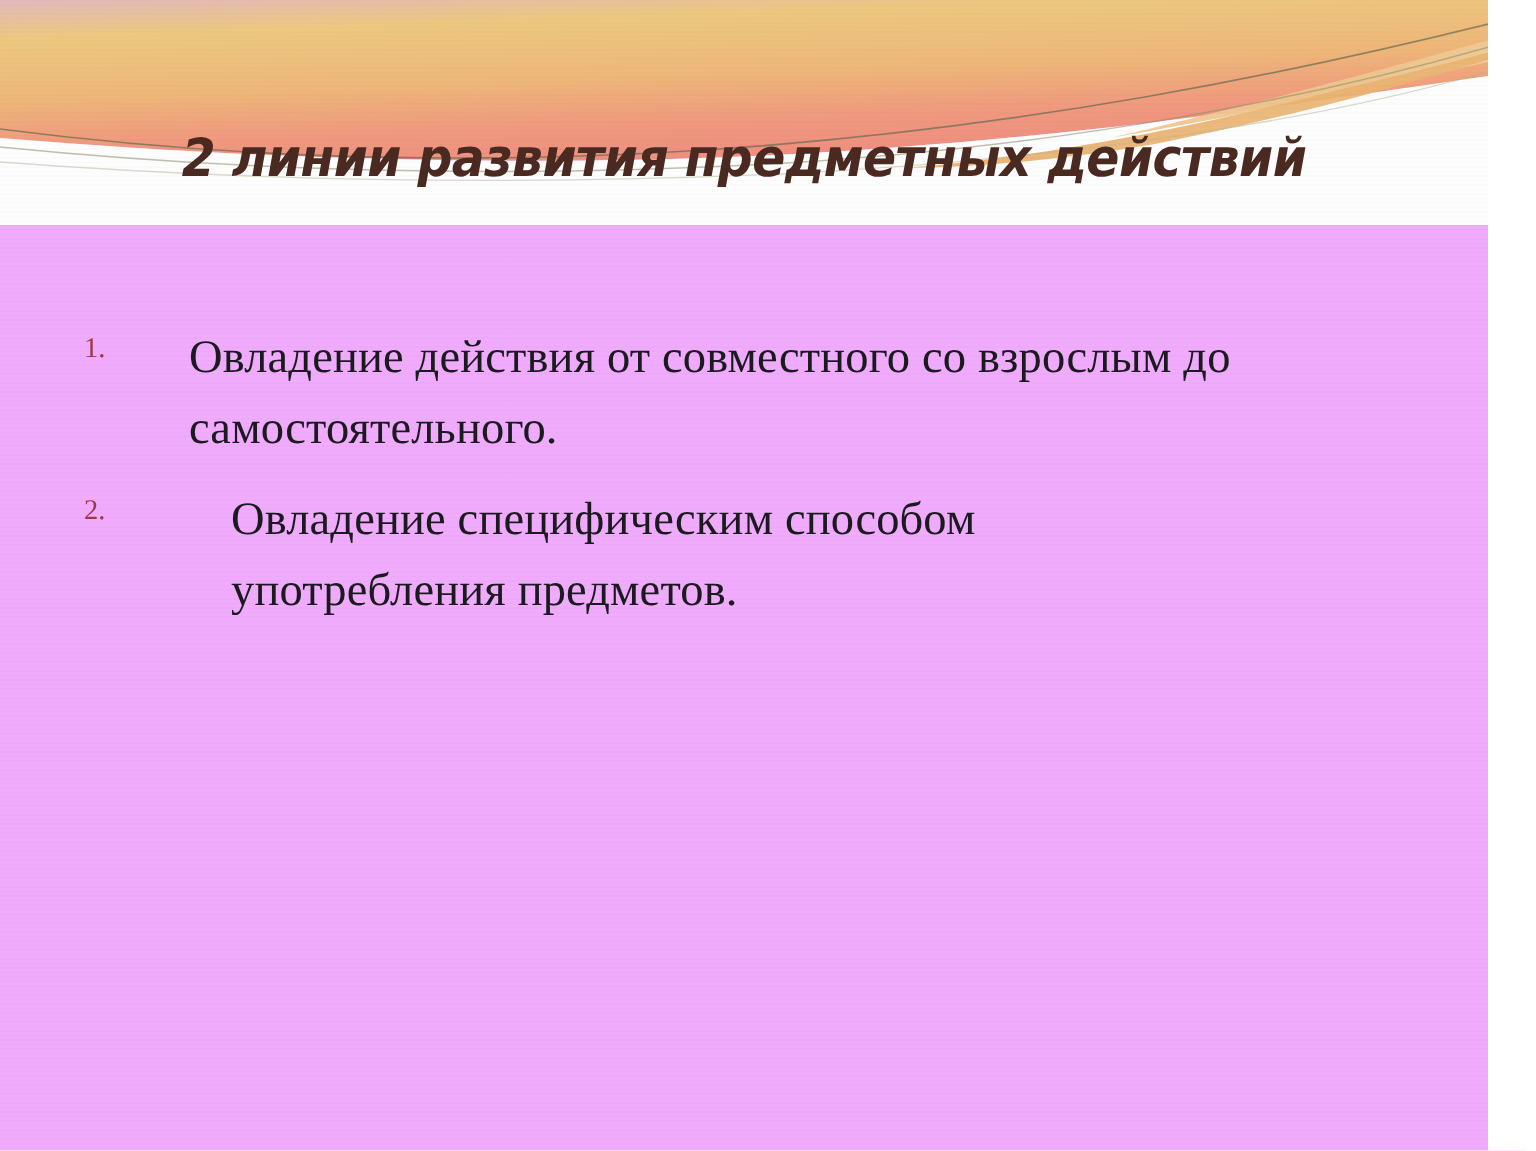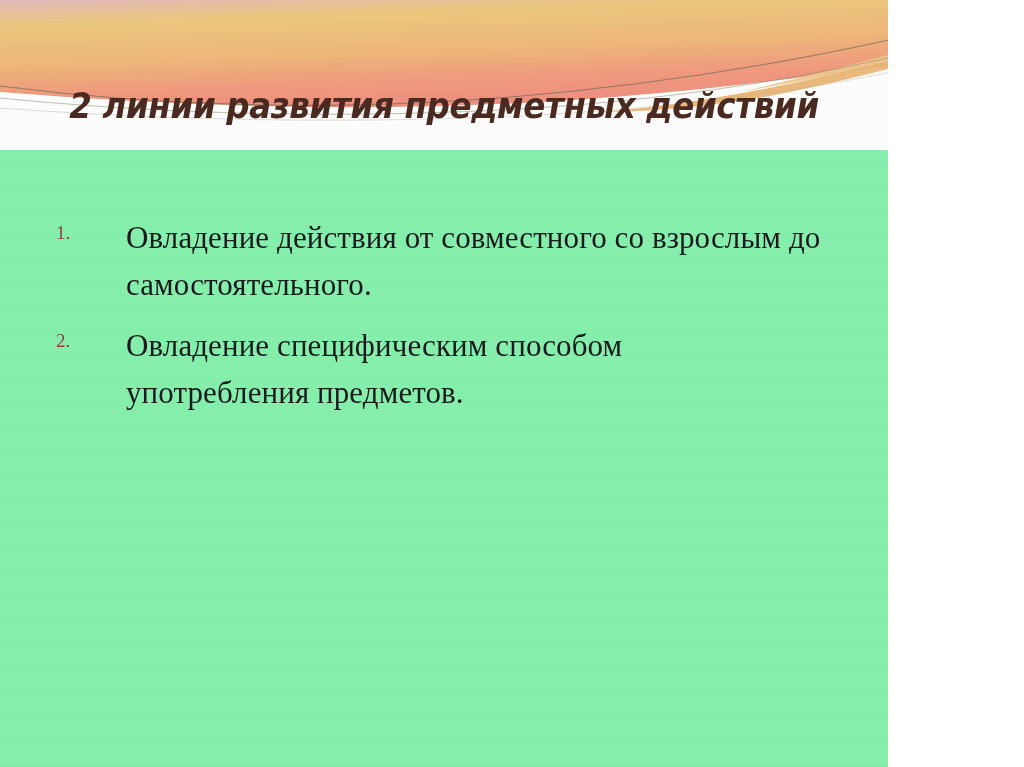--- a/index.html
+++ b/index.html
@@ -7,23 +7,23 @@
     margin: 0;
     padding: 0;
     background: #ffffff;
   }
   body {
     font-family: "Liberation Serif", "DejaVu Serif", serif;
   }
 
   #slide {
     position: relative;
-    width: 888px;
+    width: 992px;
     height: 767px;
-    background: #86efac;
+    background: #f0abfc;
     overflow: hidden;
   }
 
   
   #paper-texture {
     position: absolute;
     inset: 0;
     pointer-events: none;
     background-image: repeating-linear-gradient(
       to bottom,
@@ -104,20 +104,21 @@
   ol.bullets > li .item-text {
     display: block;
     font-family: "Liberation Serif", "DejaVu Serif", serif;
     font-size: 31px;
     line-height: 47px;
     color: #1b1b1f;
     letter-spacing: 0.1px;
   }
   #item-2-wrap {
     max-width: 620px;
+    margin-left: 28px;
   }
 </style>
 </head>
 <body>
 
 <div id="slide">
 
   <div id="banner">
     <svg viewBox="0 0 1024 150" preserveAspectRatio="none" xmlns="http://www.w3.org/2000/svg">
       <defs>

